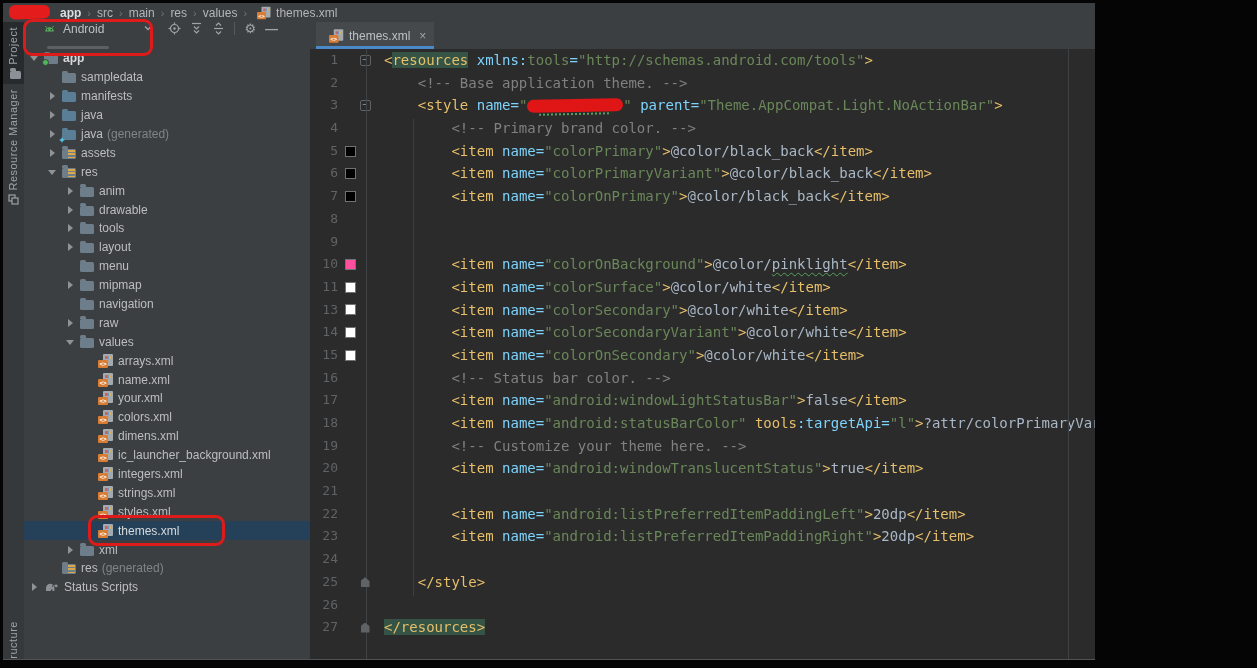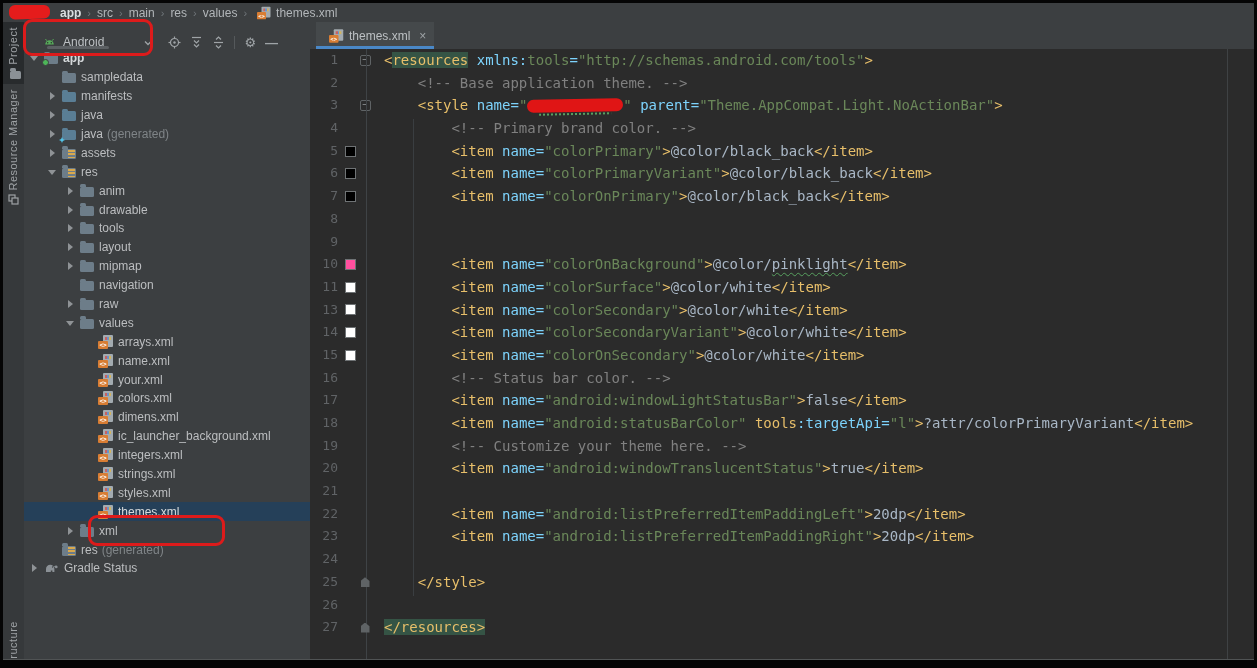--- a/index.html
+++ b/index.html
@@ -1,18 +1,18 @@
 <!DOCTYPE html>
 <html><head>
 <meta charset="utf-8">
 <style>
   html,body{margin:0;padding:0;background:#000;width:1257px;height:668px;overflow:hidden;
     font-family:"Liberation Sans",sans-serif;-webkit-font-smoothing:antialiased;}
   .frame{position:relative;width:1257px;height:668px;background:#050505;}
-  .app{position:absolute;left:3px;top:3px;width:1251px;height:656px;background:#2b2b2b;
+  .app{position:absolute;left:3px;top:3px;width:1092px;height:656px;background:#2b2b2b;
     border-bottom:1px solid #505354;overflow:hidden;}
   
   .breadcrumb{position:absolute;left:0;top:0;width:100%;height:19px;background:#3c3f41;
     display:flex;align-items:center;font-size:12px;color:#b2b6b9;white-space:nowrap;}
   .bc-blob{display:inline-block;width:41px;height:12px;background:#e51c1c;border-radius:7px;
     margin:0 8px 0 6px;transform:rotate(-1.5deg);}
   .bc-item{padding:0 2px;cursor:default;}
   .bc-item.bold{color:#dadee0;font-weight:bold;}
   .bc-sep{color:#70767a;margin:0 4px;font-size:11px;}
   .bc-file{display:flex;align-items:center;gap:4px;}
@@ -22,21 +22,21 @@
   .stripe{position:absolute;left:0;top:19px;width:21px;bottom:0;background:#36393b;
     display:flex;flex-direction:column;align-items:center;z-index:3;}
   .toolbtn{display:flex;flex-direction:column;align-items:center;gap:4px;padding:5px 0;width:100%;
     color:#9ea2a5;font-size:11px;cursor:pointer;}
   .toolbtn.active{background:#282b2d;}
   .vlabel{writing-mode:vertical-lr;transform:rotate(180deg);letter-spacing:.5px;line-height:1;}
   .stripe .spacer{flex:1;}
   
   .panel{position:absolute;left:21px;top:19px;width:286px;bottom:0;background:#3c3f41;
     border-right:1px solid #2a2a2a;}
-  .panel-header{position:relative;height:27px;display:flex;align-items:flex-end;
+  .panel-header{position:relative;height:27px;display:flex;align-items:flex-start;
     font-size:12px;color:#bcc0c3;padding-left:14px;}
   .ph-label{margin-left:6px;}
   .ph-chevron{margin-left:38px;}
   .ph-icons{display:flex;align-items:center;gap:9px;margin-left:14px;color:#9fa4a7;}
   .ph-divider{width:1px;height:13px;background:#55595b;}
   .ph-thumb{position:absolute;left:23px;bottom:0;width:62px;height:3px;background:#5c6063;border-radius:2px;}
   .gearglyph{font-size:13px;line-height:1;color:#9fa4a7;}
   .minusglyph{font-size:13px;font-weight:bold;color:#9fa4a7;line-height:1;}
   .tree{position:absolute;left:0;top:27px;right:0;bottom:0;overflow:hidden;font-size:12px;color:#bcbec0;}
   .trow{display:flex;align-items:center;height:18.9px;cursor:pointer;white-space:nowrap;}
@@ -253,20 +253,25 @@
             <span class="tri r"></span>
             <span class="ic ic-folder"></span>
             <span class="lbl">tools</span>
           </div>
           <div class="trow" style="padding-left:42px">
             <span class="tri r"></span>
             <span class="ic ic-folder"></span>
             <span class="lbl">layout</span>
           </div>
           <div class="trow" style="padding-left:42px">
+            <span class="tri none"></span>
+            <span class="ic ic-folder"></span>
+            <span class="lbl">menu</span>
+          </div>
+          <div class="trow" style="padding-left:42px">
             <span class="tri r"></span>
             <span class="ic ic-folder"></span>
             <span class="lbl">mipmap</span>
           </div>
           <div class="trow" style="padding-left:42px">
             <span class="tri none"></span>
             <span class="ic ic-folder"></span>
             <span class="lbl">navigation</span>
           </div>
           <div class="trow" style="padding-left:42px">
@@ -382,21 +387,21 @@
           </div>
           <div class="trow" style="padding-left:6px">
             <span class="tri r"></span>
             <span class="ic">
               <svg width="15" height="12" viewBox="0 0 15 12">
                 <path d="M2 10 V7 a4.2 4.2 0 0 1 8.4 0 v3 h-2 v-1.6 h-1.6 V10 Z" fill="#8b9196"></path>
                 <path d="M10 4.2 q3-1.4 3.6 0.6 q0.5 1.8-2 1.4" fill="#8b9196"></path>
                 <circle cx="8.6" cy="5" r="0.7" fill="#3c3f41"></circle>
               </svg>
             </span>
-            <span class="lbl">Gradle Status</span>
+            <span class="lbl">Status Scripts</span>
           </div>
         </div>
     </div>
 
     <div class="editor">
       <div class="tabbar" id="tabbar">
           <div class="tab active">
             <span class="ic ic-xml" style="transform:scale(0.95);transform-origin:left center;">
               <i class="pg"></i>
               <i class="mk"></i>

